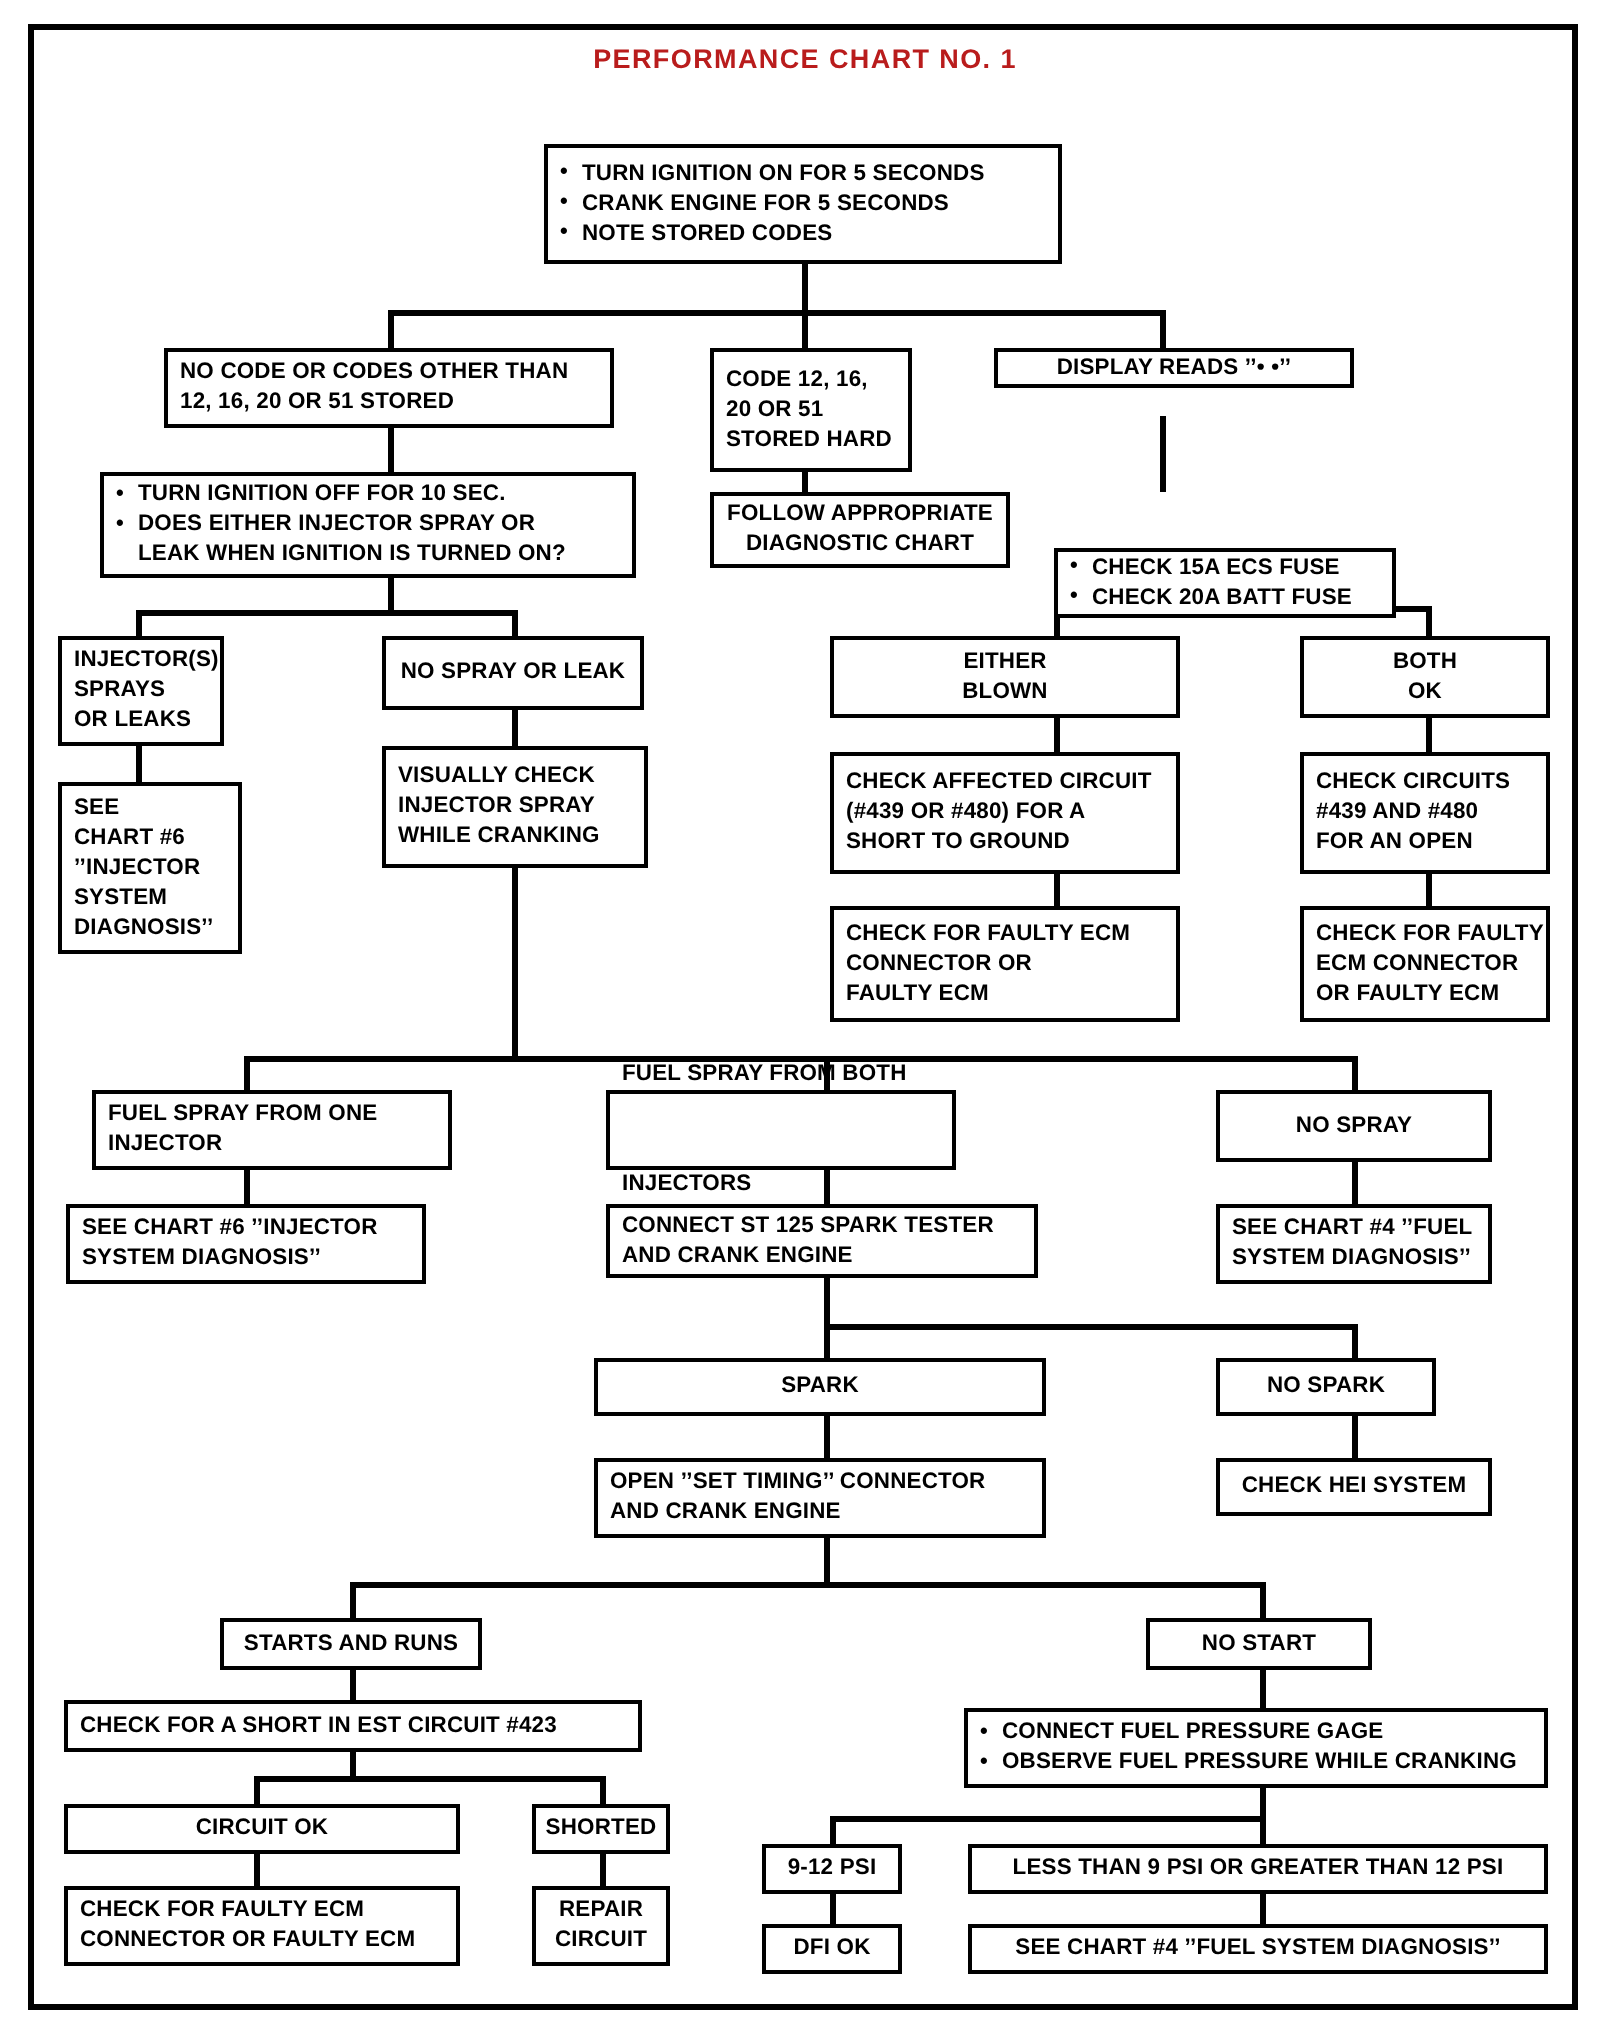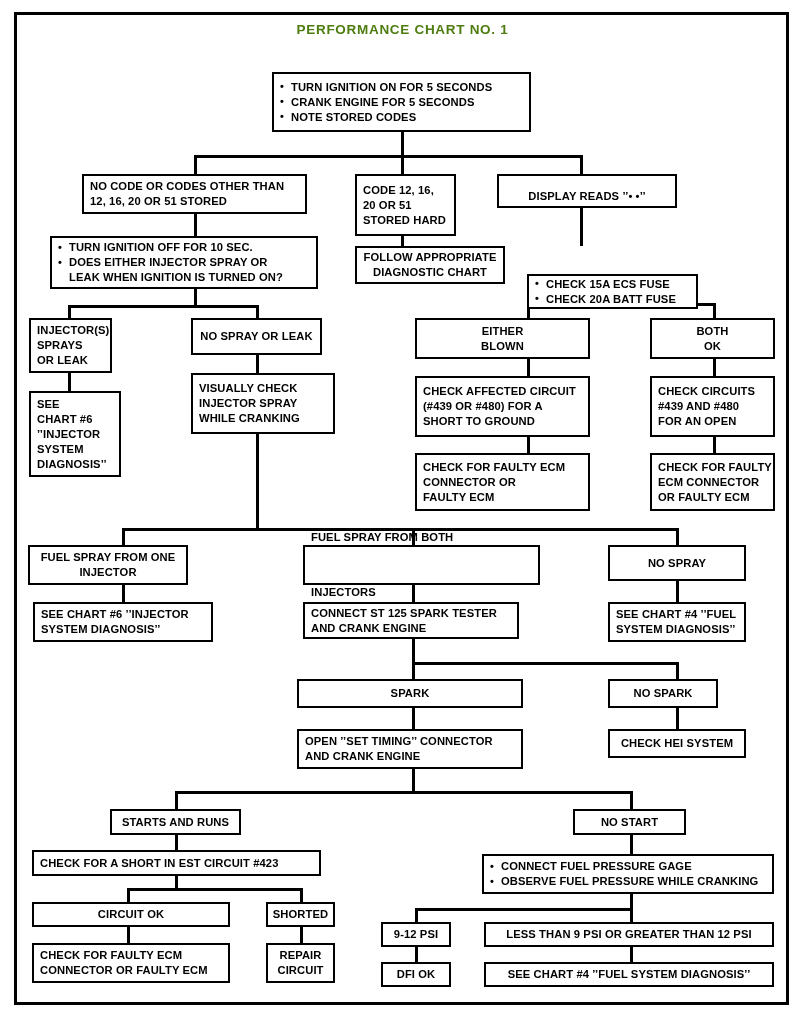--- a/index.html
+++ b/index.html
@@ -27,21 +27,21 @@
   }
   #chart-title {
     position: absolute;
     left: 0;
     top: 22px;
     width: 805px;
     text-align: center;
     font-size: 13.5px;
     font-weight: bold;
     letter-spacing: 0.7px;
-    color: #4d7c0f;
+    color: #b91c1c;
   }
   
   .box {
     position: absolute;
     border: 2.5px solid #000;
     box-sizing: border-box;
     background: #fff;
     color: #000;
     font-size: 11.2px;
     font-weight: bold;
@@ -178,21 +178,21 @@
     <span class="ln">NO CODE OR CODES OTHER THAN</span>
     <span class="ln">12, 16, 20 OR 51 STORED</span>
   </div>
 
   <div class="box left" style="left:355px; top:174px; width:101px; height:62px;">
     <span class="ln">CODE 12, 16,</span>
     <span class="ln">20 OR 51</span>
     <span class="ln">STORED HARD</span>
   </div>
 
-  <div class="box center" style="left:497px; top:174px; width:180px; height:34px;justify-content:flex-end;">
+  <div class="box center" style="left:497px; top:174px; width:180px; height:20px;">
     <span class="ln">DISPLAY READS ’’•   •’’</span>
   </div>
 
   <div class="box left bullets" style="left:50px; top:236px; width:268px; height:53px;">
     <span class="ln bul">TURN IGNITION OFF FOR 10 SEC.</span>
     <span class="ln bul">DOES EITHER INJECTOR SPRAY OR</span>
     <span class="ln" style="padding-left:11px;">LEAK WHEN IGNITION IS TURNED ON?</span>
   </div>
 
   <div class="box center" style="left:355px; top:246px; width:150px; height:38px;">
@@ -201,21 +201,21 @@
   </div>
 
   <div class="box left bullets" style="left:527px; top:246px; width:171px; height:35px;margin-top:28px;">
     <span class="ln bul">CHECK 15A ECS FUSE</span>
     <span class="ln bul">CHECK 20A BATT FUSE</span>
   </div>
 
   <div class="box left" style="left:29px; top:318px; width:83px; height:55px;">
     <span class="ln">INJECTOR(S)</span>
     <span class="ln">SPRAYS</span>
-    <span class="ln">OR LEAK</span>
+    <span class="ln">OR LEAKS</span>
   </div>
 
   <div class="box center" style="left:191px; top:318px; width:131px; height:37px;">
     <span class="ln">NO SPRAY OR LEAK</span>
   </div>
 
   <div class="box center" style="left:415px; top:318px; width:175px; height:41px;">
     <span class="ln">EITHER</span>
     <span class="ln">BLOWN</span>
   </div>
@@ -226,21 +226,21 @@
   </div>
 
   <div class="box left" style="left:29px; top:391px; width:92px; height:86px;">
     <span class="ln">SEE</span>
     <span class="ln">CHART #6</span>
     <span class="ln">’’INJECTOR</span>
     <span class="ln">SYSTEM</span>
     <span class="ln">DIAGNOSIS’’</span>
   </div>
 
-  <div class="box left" style="left:191px; top:373px; width:144px; height:61px;">
+  <div class="box left" style="left:191px; top:373px; width:133px; height:61px;">
     <span class="ln">VISUALLY CHECK</span>
     <span class="ln">INJECTOR SPRAY</span>
     <span class="ln">WHILE CRANKING</span>
   </div>
 
   <div class="box left" style="left:415px; top:376px; width:175px; height:61px;">
     <span class="ln">CHECK AFFECTED CIRCUIT</span>
     <span class="ln">(#439 OR #480) FOR A</span>
     <span class="ln">SHORT TO GROUND</span>
   </div>
@@ -256,26 +256,26 @@
     <span class="ln">CONNECTOR OR</span>
     <span class="ln">FAULTY ECM</span>
   </div>
 
   <div class="box left" style="left:650px; top:453px; width:125px; height:58px;">
     <span class="ln">CHECK FOR FAULTY</span>
     <span class="ln">ECM CONNECTOR</span>
     <span class="ln">OR FAULTY ECM</span>
   </div>
 
-  <div class="box left" style="left:28px; top:545px; width:160px; height:40px;align-items:center;">
+  <div class="box left" style="left:46px; top:545px; width:180px; height:40px;">
     <span class="ln">FUEL SPRAY FROM ONE</span>
     <span class="ln">INJECTOR</span>
   </div>
 
-  <div class="box left" style="left:303px; top:545px; width:237px; height:40px;gap:40px;">
+  <div class="box left" style="left:303px; top:545px; width:175px; height:40px;gap:40px;">
     <span class="ln">FUEL SPRAY FROM BOTH</span>
     <span class="ln">INJECTORS</span>
   </div>
 
   <div class="box center" style="left:608px; top:545px; width:138px; height:36px;">
     <span class="ln">NO SPRAY</span>
   </div>
 
   <div class="box left" style="left:33px; top:602px; width:180px; height:40px;">
     <span class="ln">SEE CHART #6 ’’INJECTOR</span>

